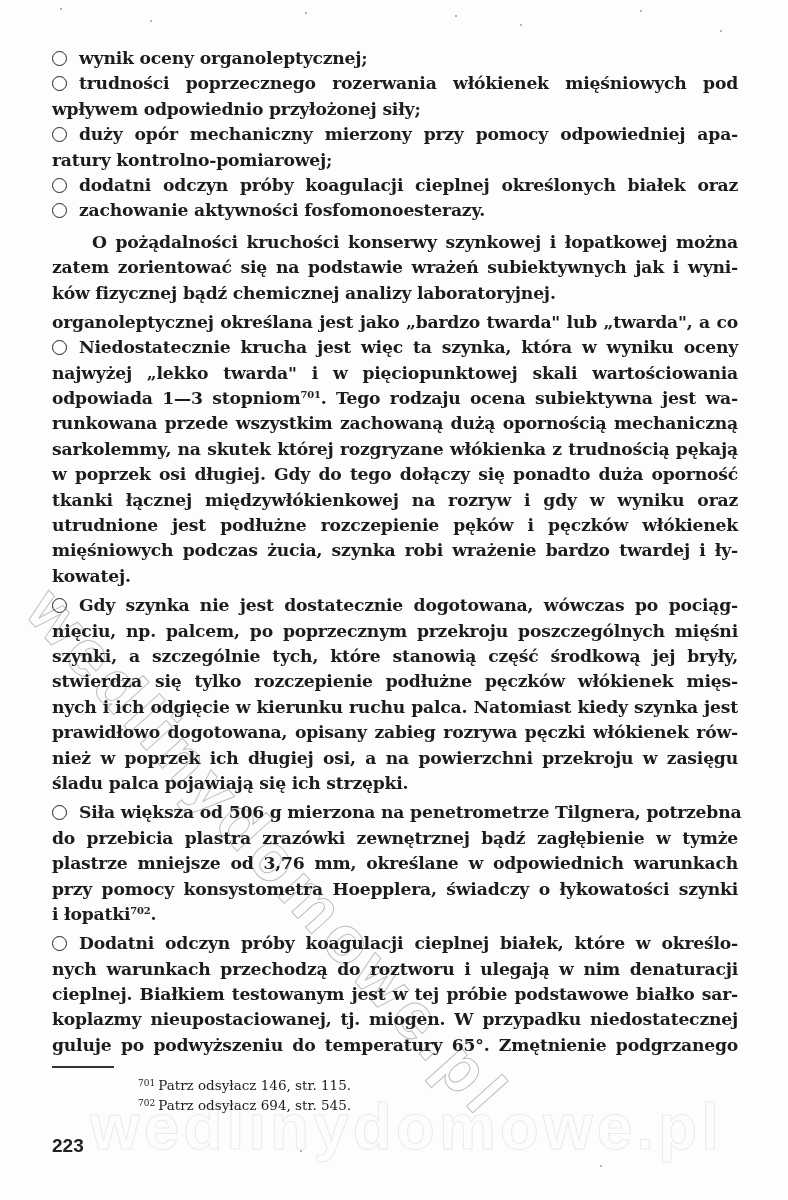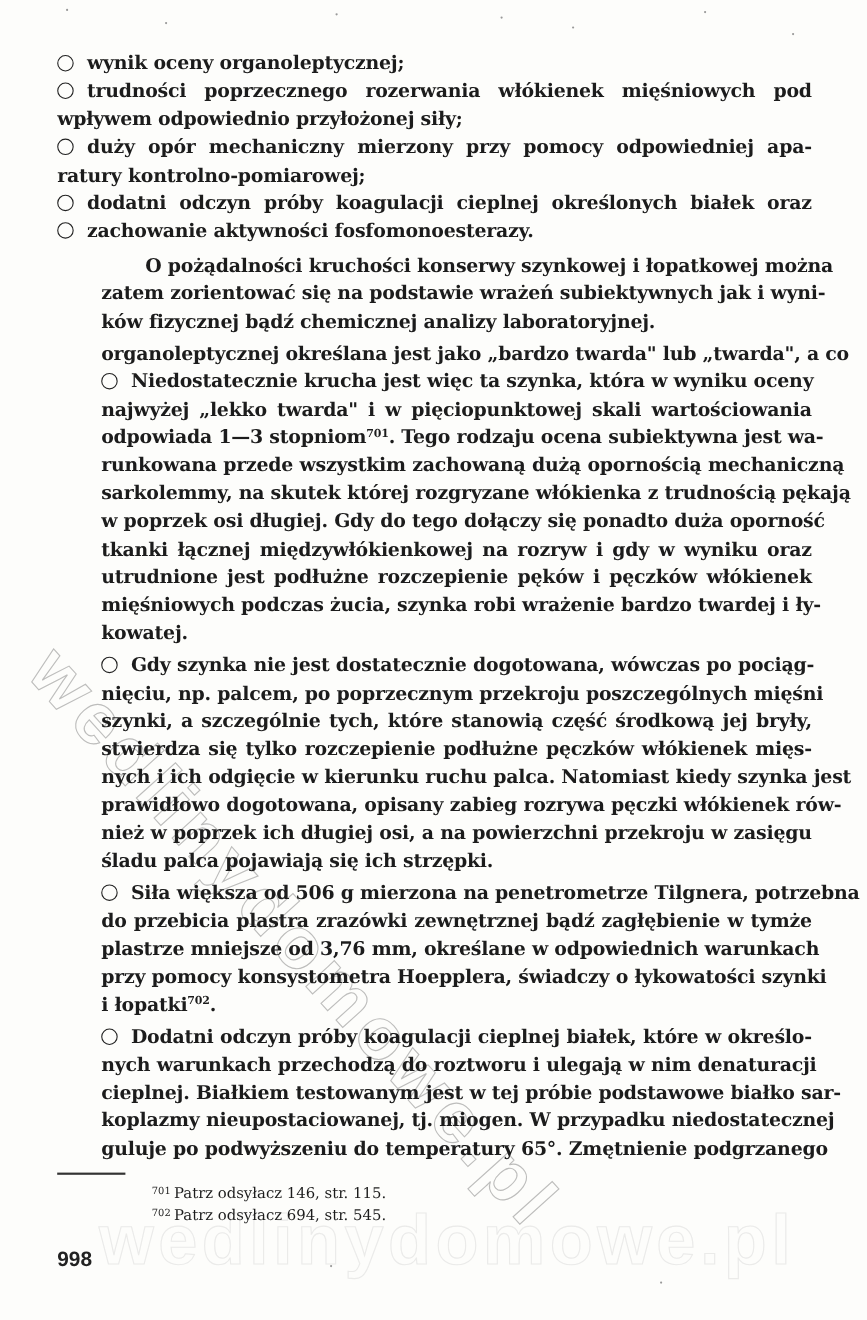--- a/index.html
+++ b/index.html
@@ -16,21 +16,21 @@
       white-space: nowrap; text-align: justify; text-align-last: justify;
       letter-spacing: -0.2px; word-spacing: 0;
     }
     .line.last { text-align-last: left; }
     .bullet {
       display: inline-block; width: 15px; height: 15px;
       border: 1.6px solid #222; border-radius: 50%;
       vertical-align: -2px; margin-right: 12px; box-sizing: border-box;
     }
     .indent { padding-left: 40px; }
-    .block { margin-bottom: 4px; margin-left: 40px; }
+    .block { margin-bottom: 4px; }
     .gap { height: 6px; }
     sup { font-size: 10px; line-height: 0; vertical-align: 6px; }
     .fn-rule { position: absolute; left: 52px; top: 1066px; width: 62px; height: 1.5px; background: #333; }
     .footnotes { position: absolute; left: 92px; top: 1075px; margin-left: 46px; }
     .fn { font-size: 13.5px; line-height: 20px; white-space: nowrap; }
     .fn sup { font-size: 9px; vertical-align: 4px; margin-right: 3px; }
     .pageno { position: absolute; left: 52px; top: 1135px; font-size: 19px; font-family: "Liberation Sans", sans-serif; font-weight: bold; color: #222; }
     .wm-bottom {
       position: absolute; left: 90px; top: 1090px;
       font-family: "Liberation Sans", sans-serif; font-weight: bold;
@@ -115,21 +115,21 @@
     <div class="line">guluje po podwyższeniu do temperatury 65°. Zmętnienie podgrzanego</div>
   </div>
 </div>
 
 <div class="fn-rule"></div>
 <div class="footnotes">
   <div class="fn"><sup>701</sup><span>Patrz odsyłacz 146, str. 115.</span></div>
   <div class="fn"><sup>702</sup><span>Patrz odsyłacz 694, str. 545.</span></div>
 </div>
 
-<div class="pageno">998</div>
+<div class="pageno">223</div>
 
 <div class="speck" style="left:60px;top:8px"></div>
 <div class="speck" style="left:150px;top:20px"></div>
 <div class="speck" style="left:305px;top:12px"></div>
 <div class="speck" style="left:455px;top:15px"></div>
 <div class="speck" style="left:520px;top:24px"></div>
 <div class="speck" style="left:640px;top:10px"></div>
 <div class="speck" style="left:720px;top:30px"></div>
 <div class="speck" style="left:300px;top:1150px"></div>
 <div class="speck" style="left:600px;top:1165px"></div>

